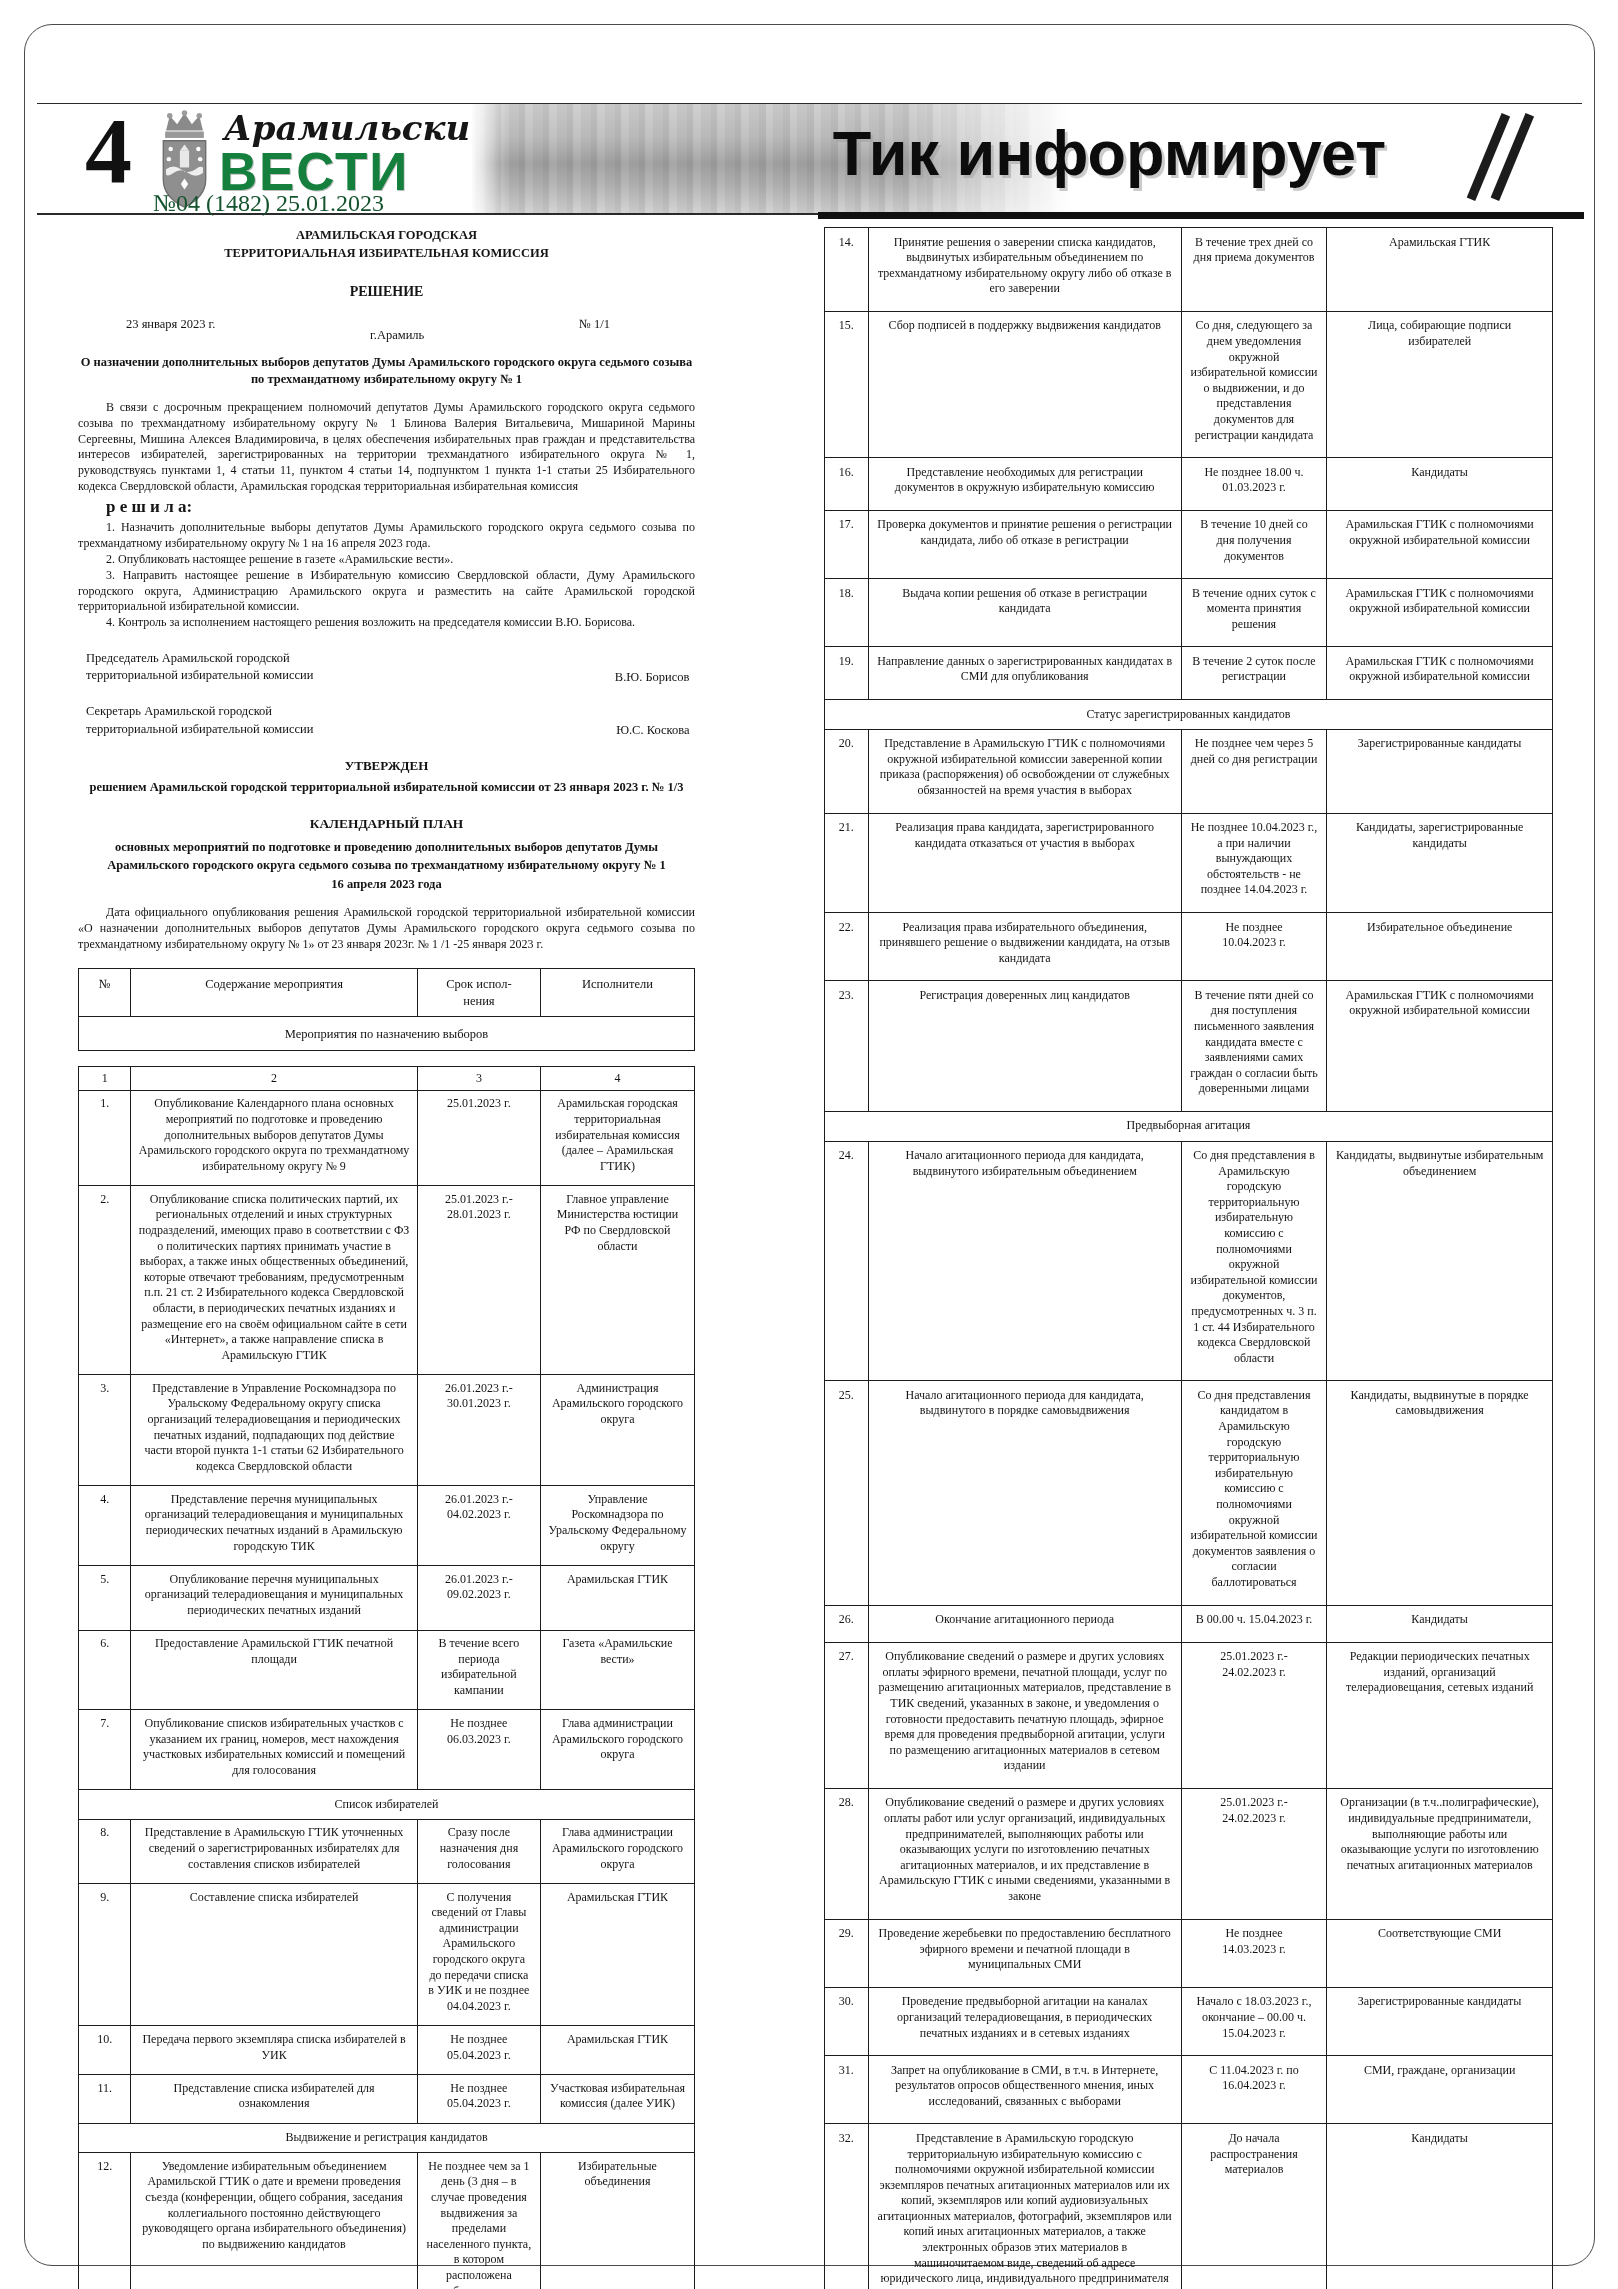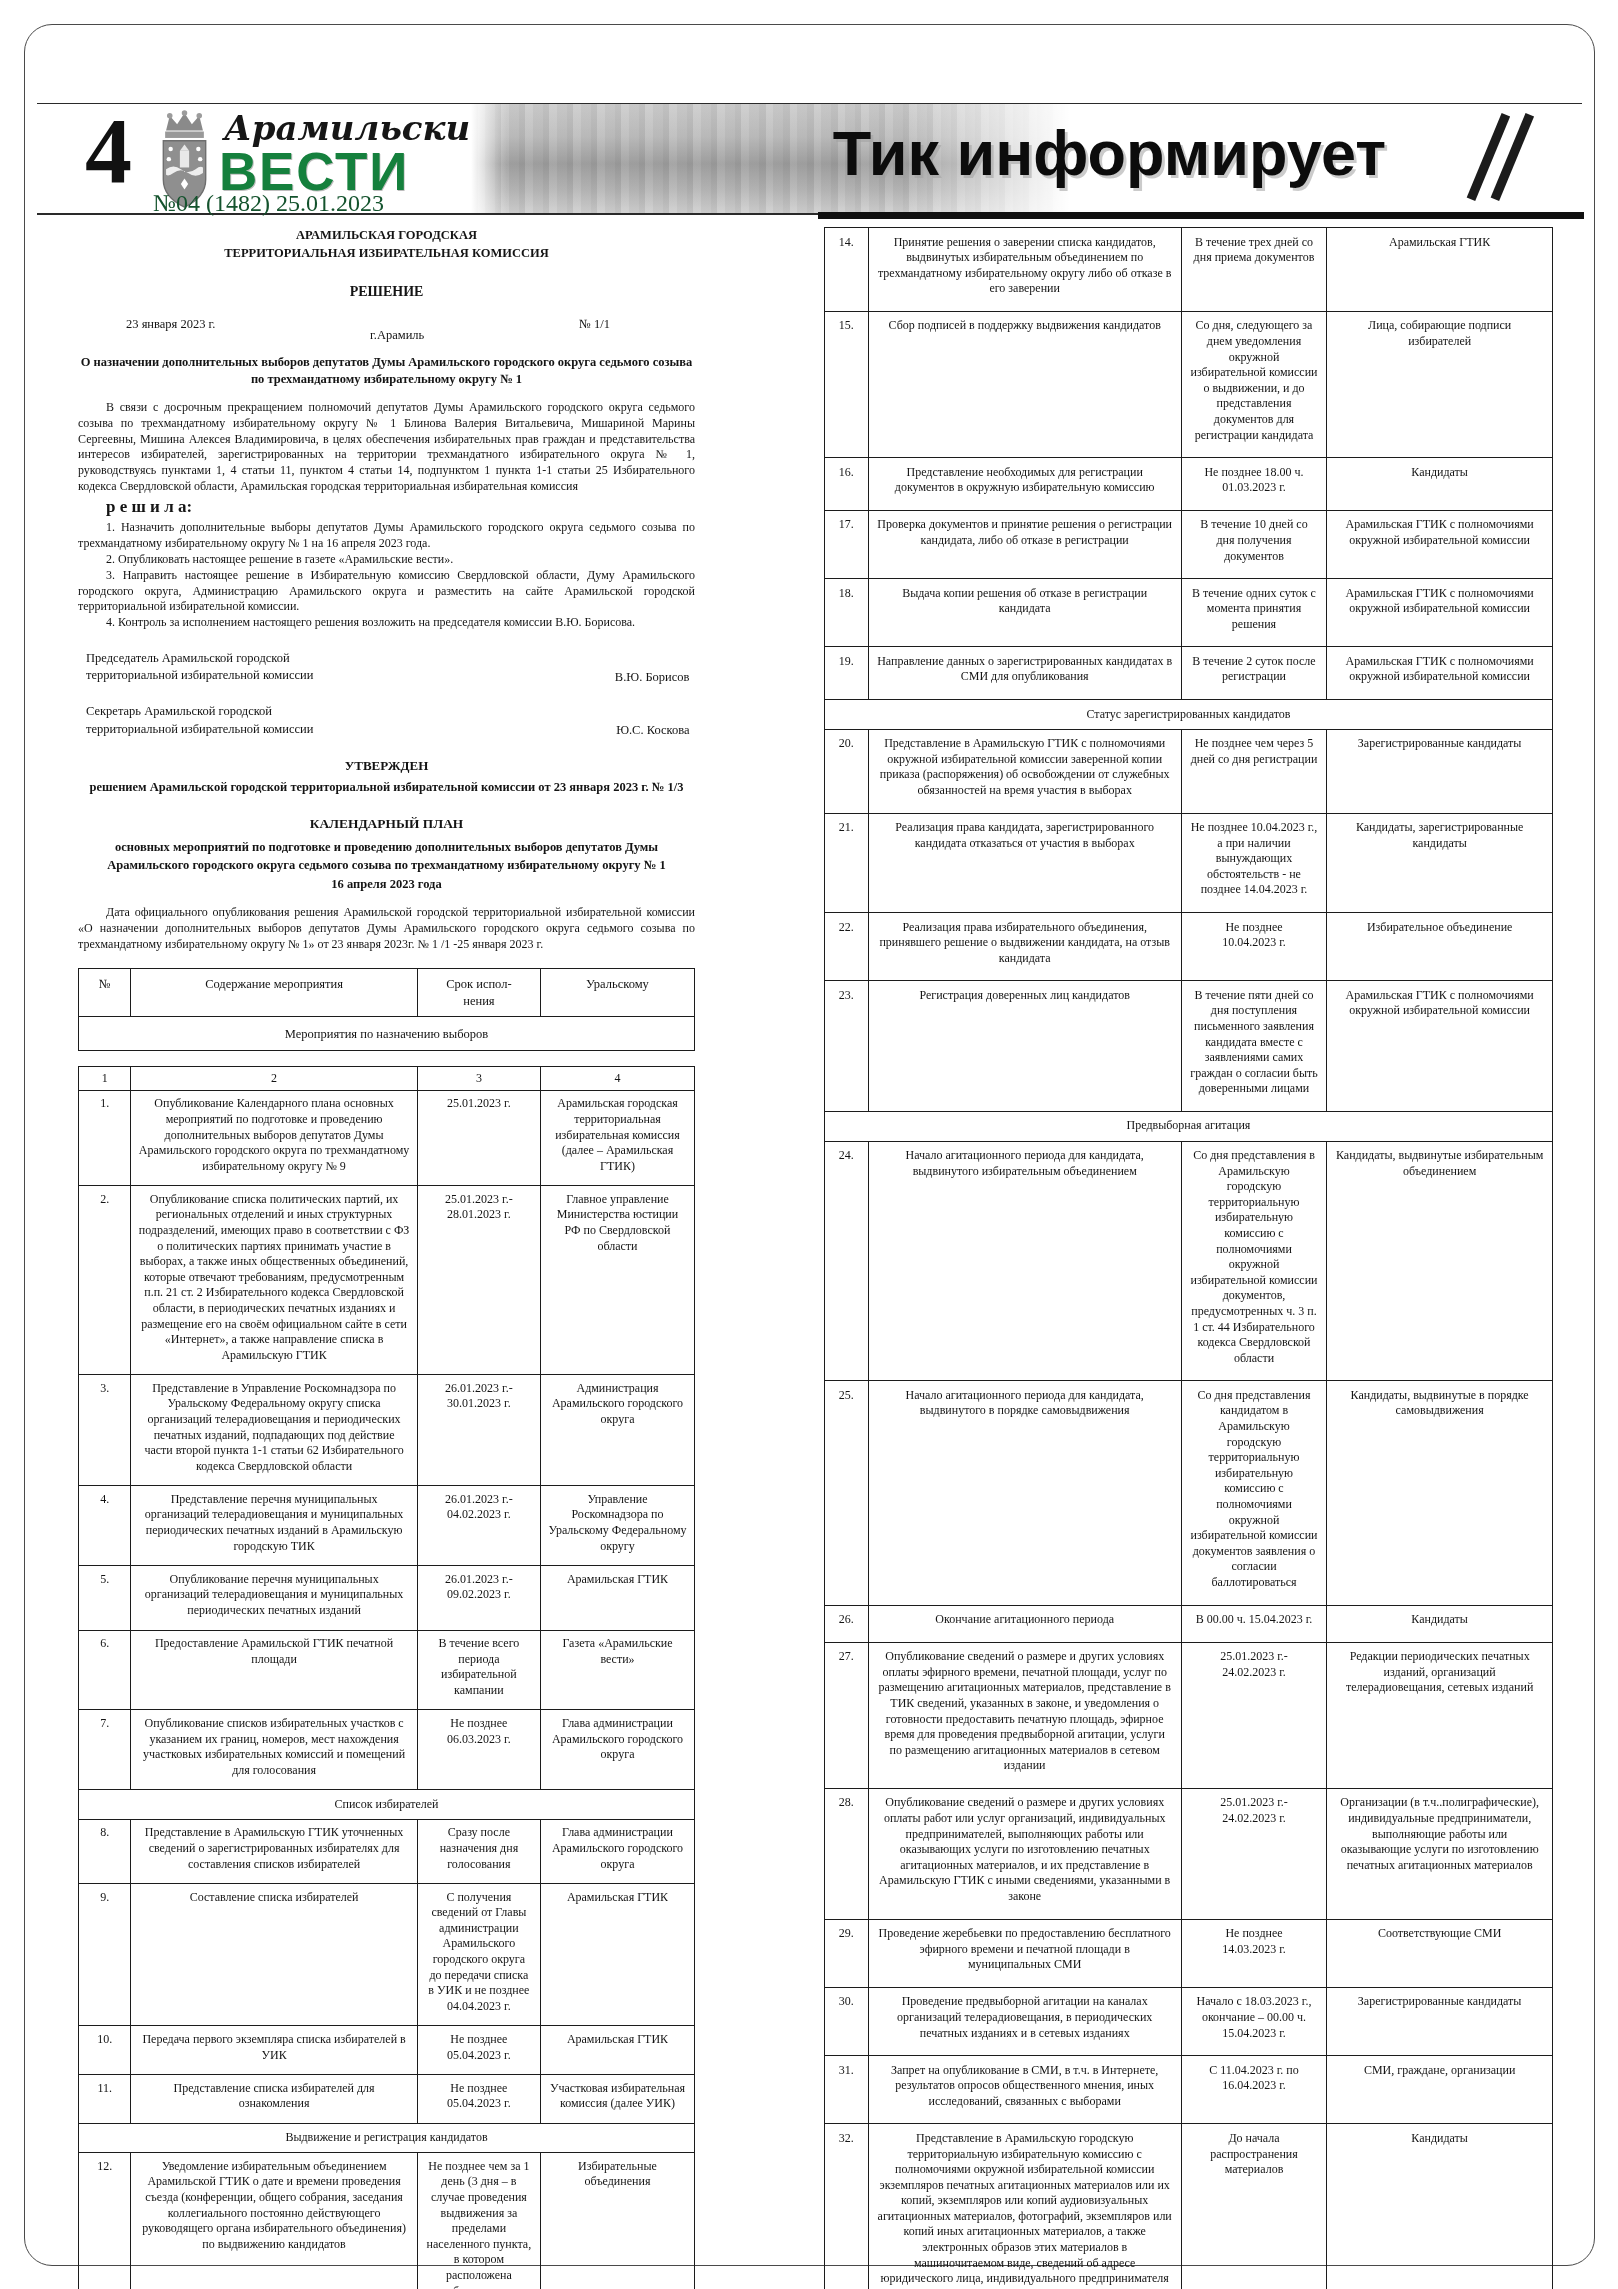--- a/index.html
+++ b/index.html
@@ -172,21 +172,21 @@
           <col style="width:46.5%">
           <col style="width:20%">
           <col style="width:25%">
         </colgroup>
       <tbody>
         <tr>
           <td class="head-cell">№</td>
           <td class="head-cell">Содержание мероприятия</td>
           <td class="head-cell">Срок испол-
 нения</td>
-          <td class="head-cell">Уральскому</td>
+          <td class="head-cell">Исполнители</td>
         </tr>
         <tr>
           <td class="band-cell" colspan="4">Мероприятия по назначению выборов</td>
         </tr>
       </tbody>
     </table>
 
     <table class="tableL">
       <colgroup>
           <col style="width:8.5%">

